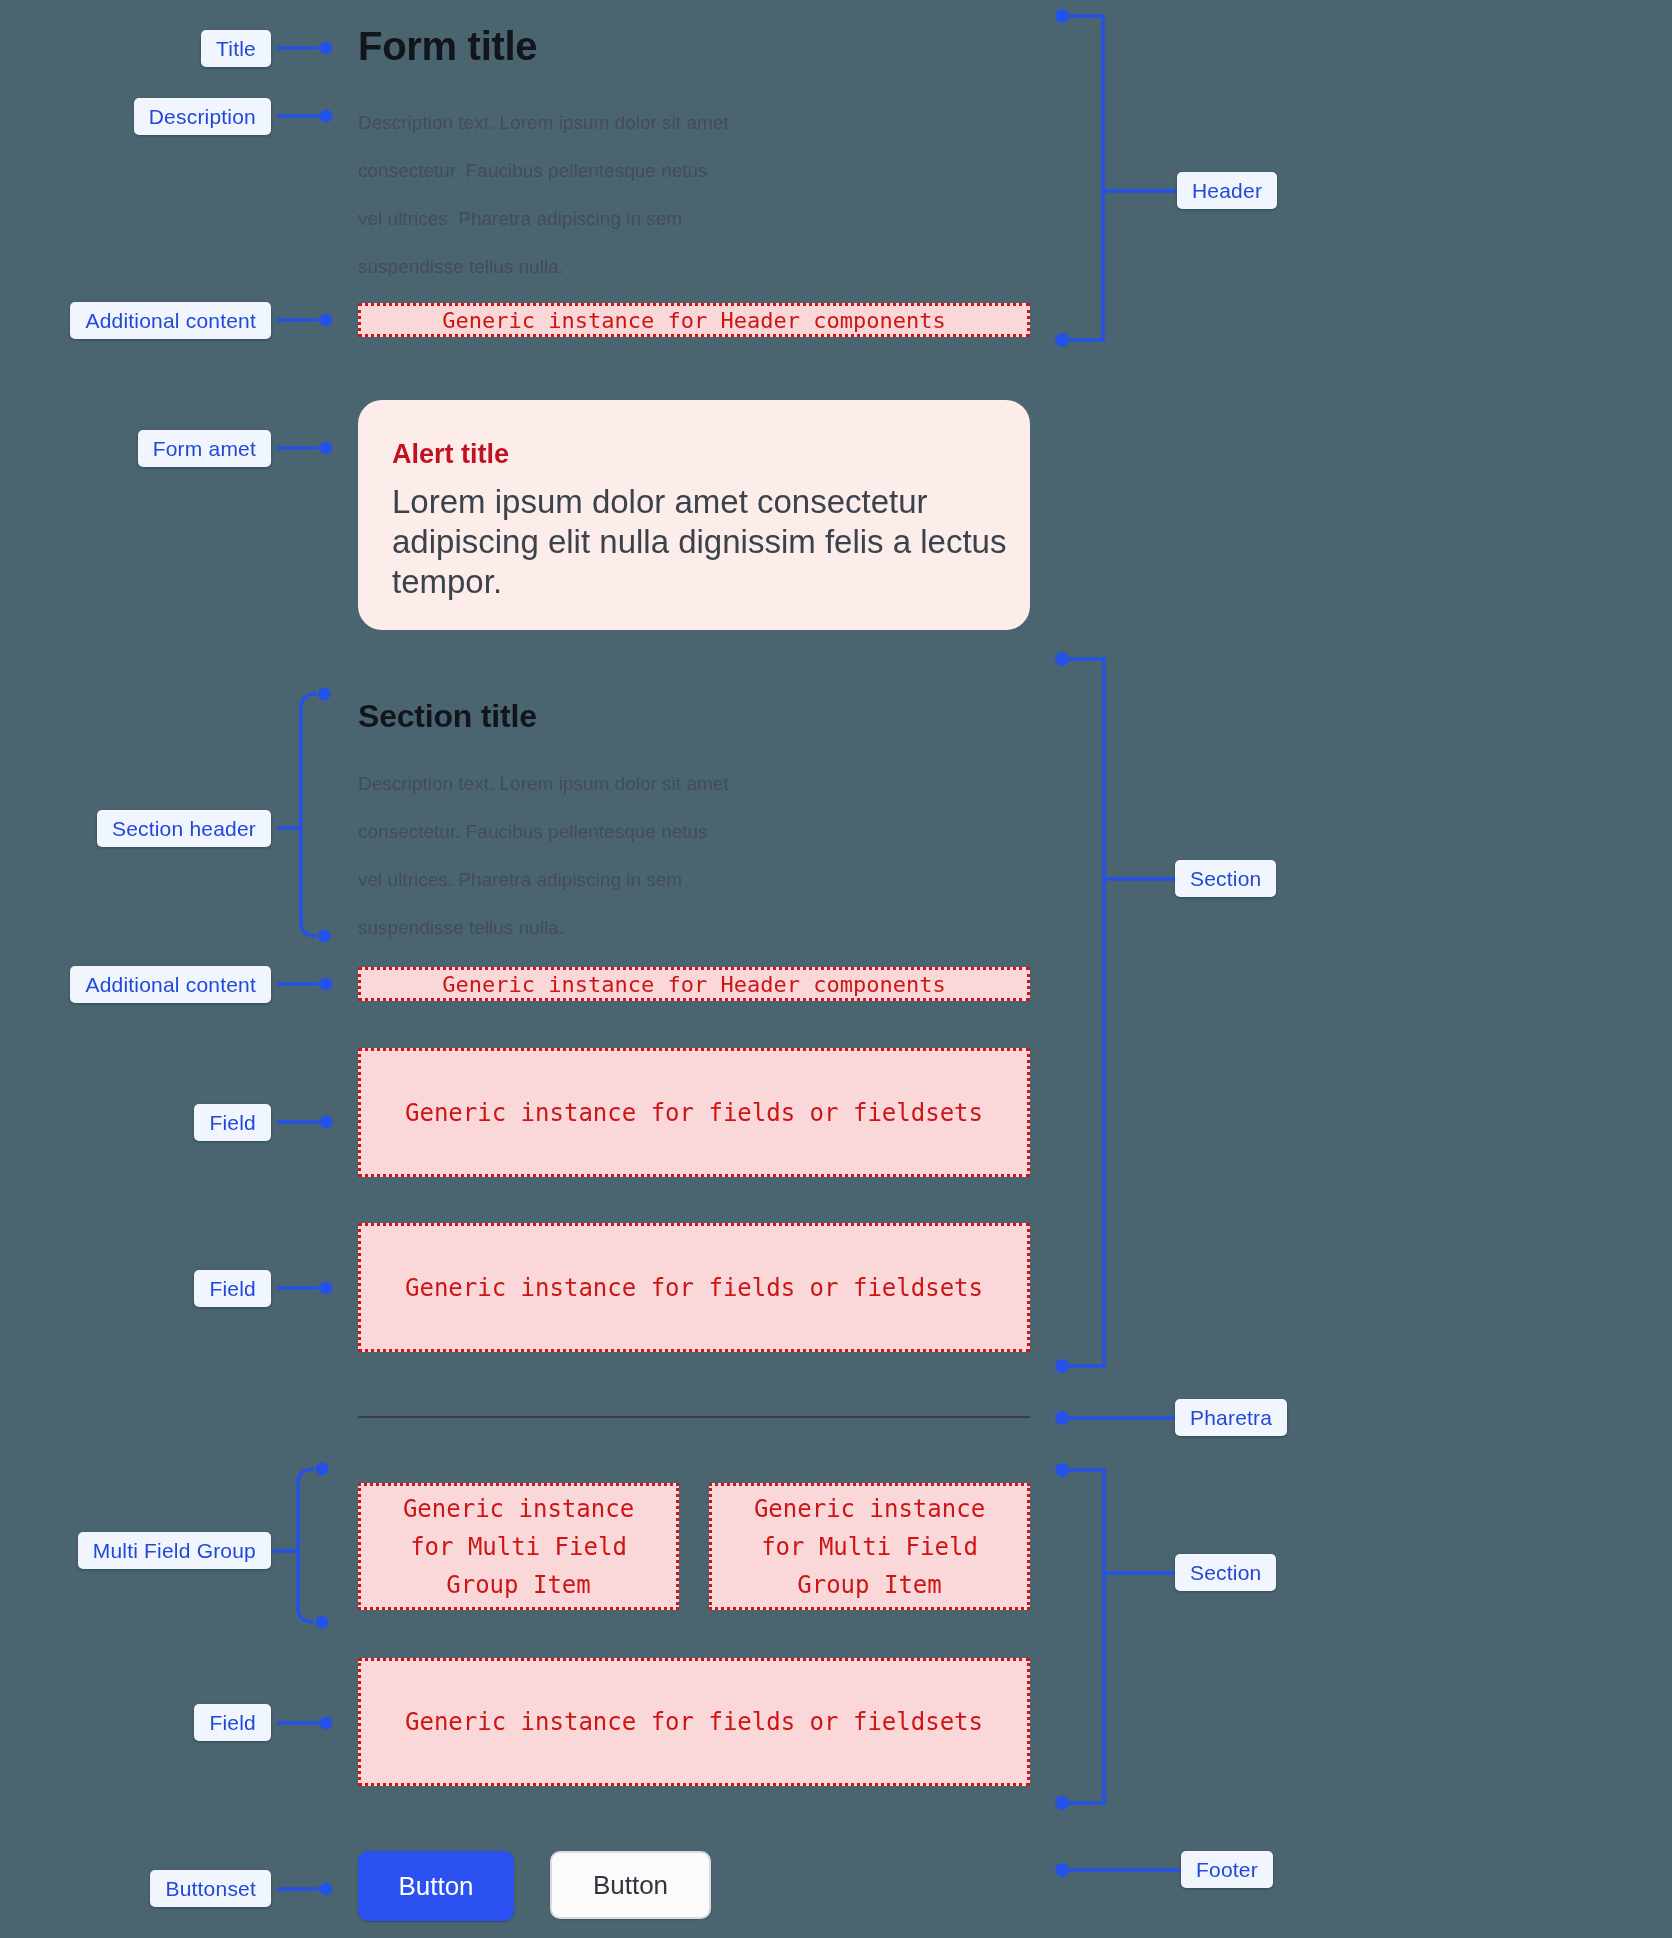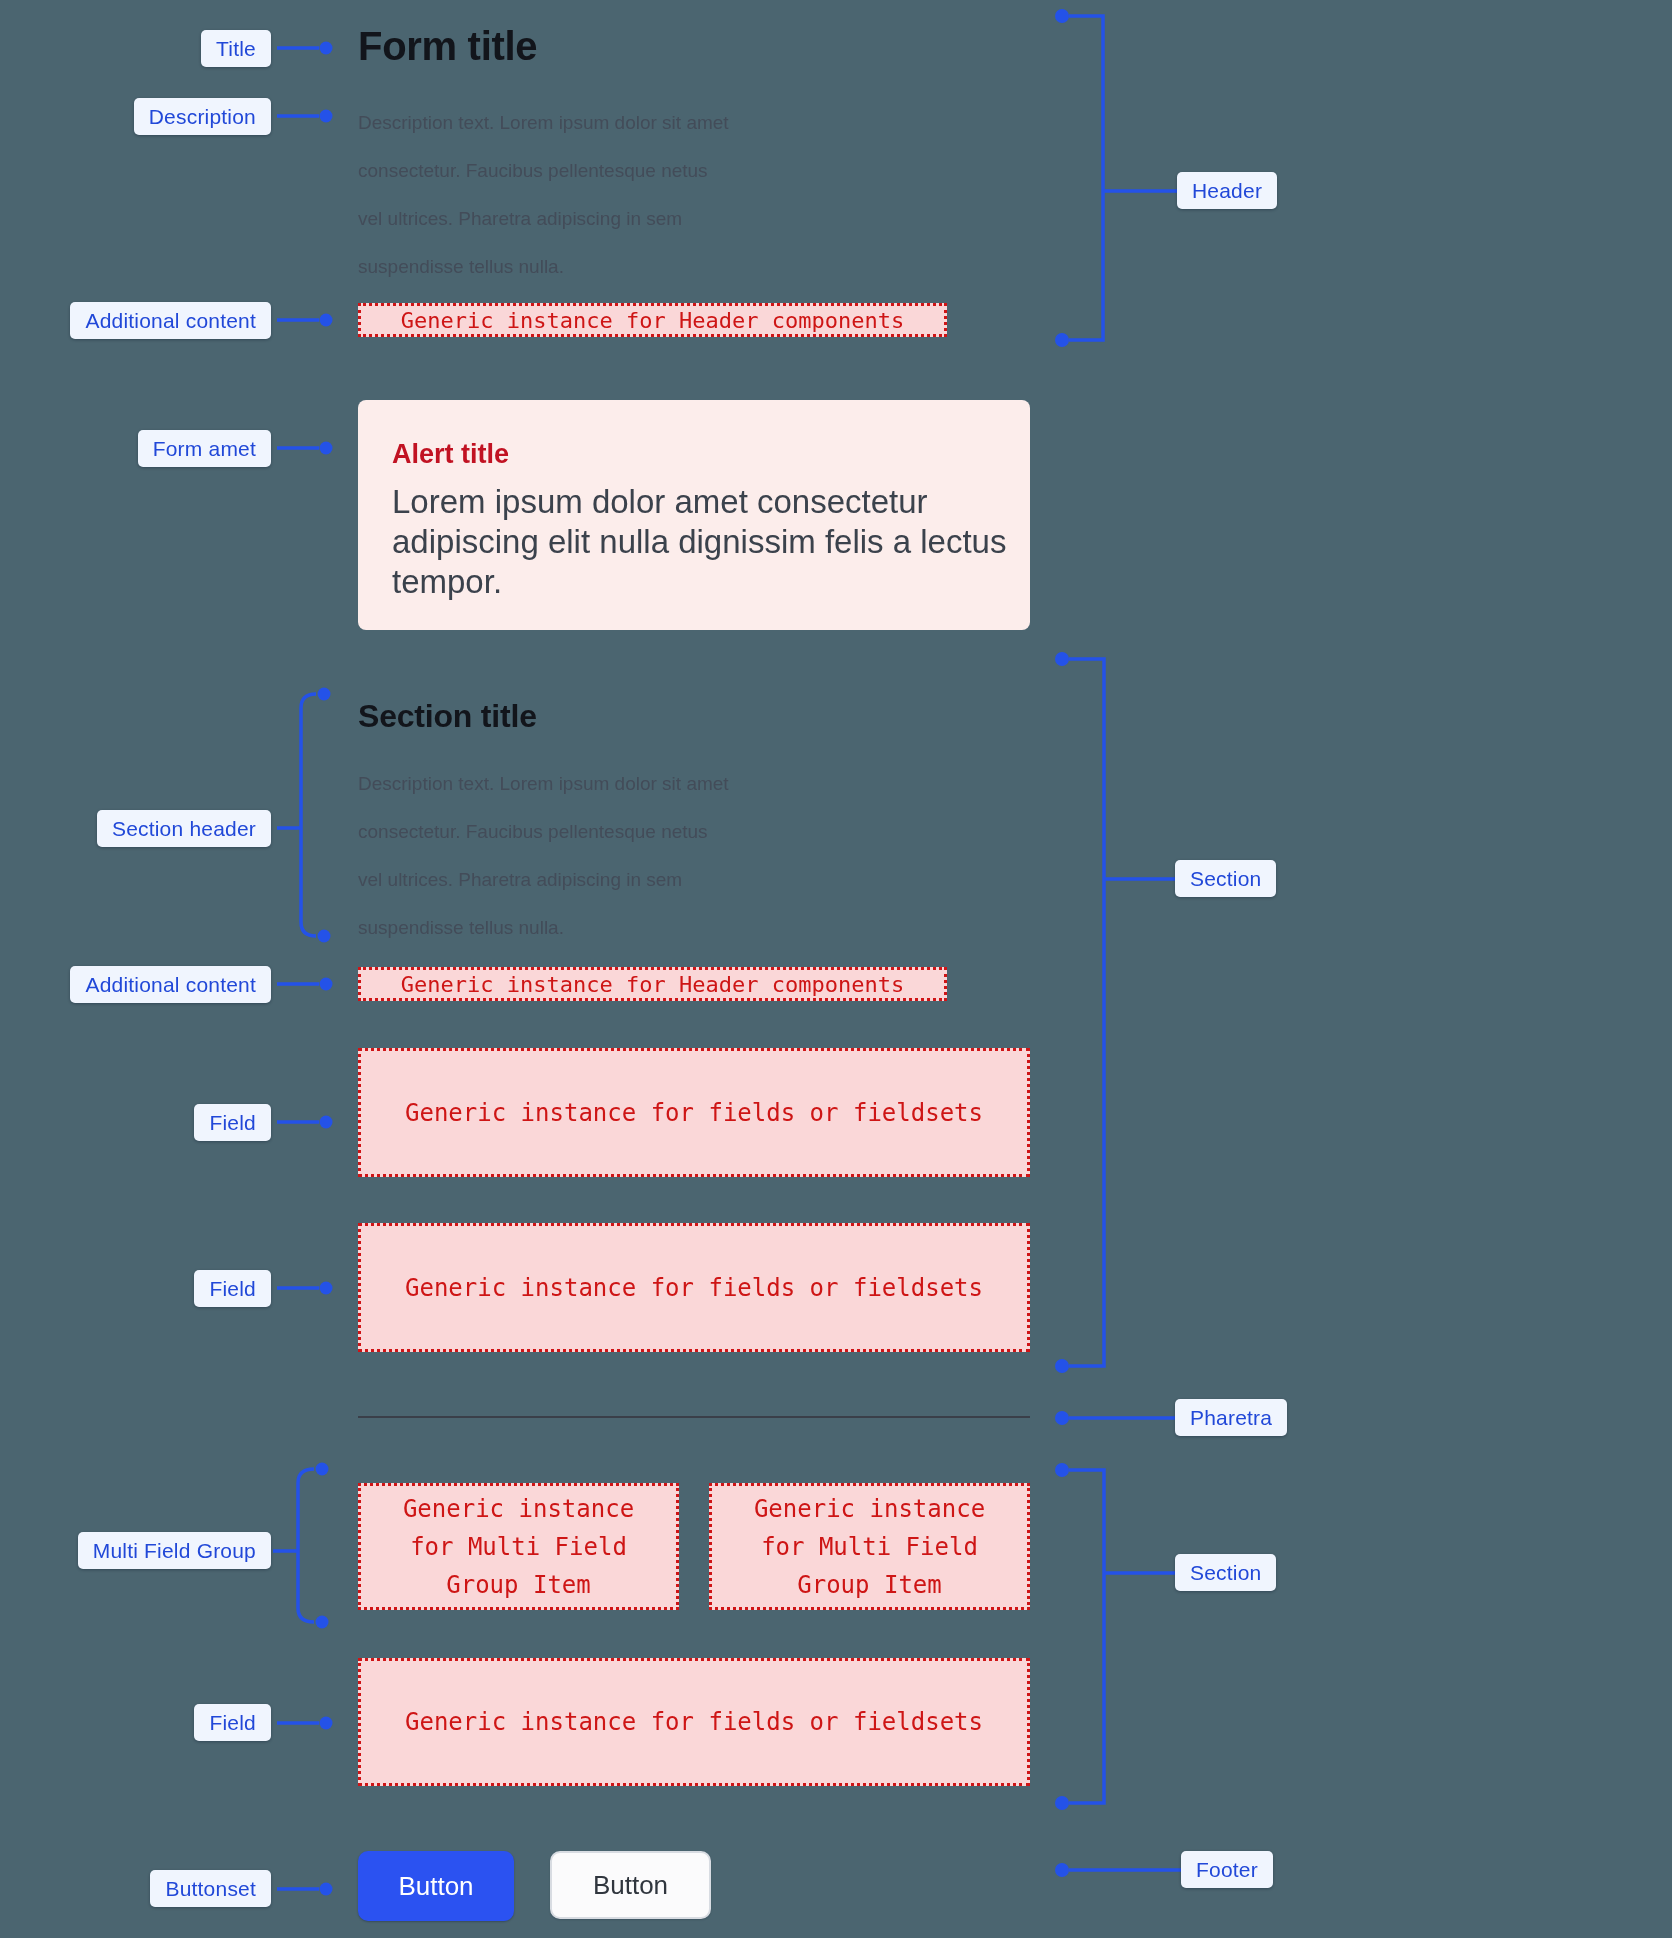--- a/index.html
+++ b/index.html
@@ -35,31 +35,31 @@
 
   .content{position:absolute;z-index:2;}
 
   .form-title{left:358px;top:22px;font-size:40px;line-height:48px;font-weight:600;color:var(--ink);letter-spacing:-.3px;}
   .big-desc{font-size:19px;line-height:48px;color:var(--muted);}
   .big-desc span{display:block;white-space:nowrap;}
   .form-desc{left:358px;top:99px;}
   .section-desc{left:358px;top:760px;}
 
   .strip{
-    left:358px;width:589px;height:34px;box-sizing:border-box;
+    left:358px;width:672px;height:34px;box-sizing:border-box;
     border:3px dotted var(--red-border);background:var(--red-bg);
     display:flex;align-items:center;justify-content:center;
     font-family:"DejaVu Sans Mono",monospace;font-size:22px;color:var(--red-text);white-space:nowrap;
   }
   .strip-1{top:303px;}
   .strip-2{top:967px;}
 
   .alert{
     left:358px;top:400px;width:672px;height:230px;box-sizing:border-box;
-    background:var(--alert-bg);border-radius:8px;padding:38px 34px 0 34px;
+    background:var(--alert-bg);border-radius:24px;padding:38px 34px 0 34px;
   }
   .alert-title{font-size:27px;font-weight:700;color:var(--alert-title);line-height:32px;margin:0 0 12px 0;}
   .alert-body{font-size:33px;line-height:40px;color:var(--body-ink);}
   .alert-body span{display:block;white-space:nowrap;}
 
   .section-title{left:358px;top:694px;font-size:32px;line-height:44px;font-weight:600;color:var(--ink);letter-spacing:-.2px;}
 
   .fieldbox{
     left:358px;width:672px;height:129px;box-sizing:border-box;
     border:3px dotted var(--red-border);background:var(--red-bg);

